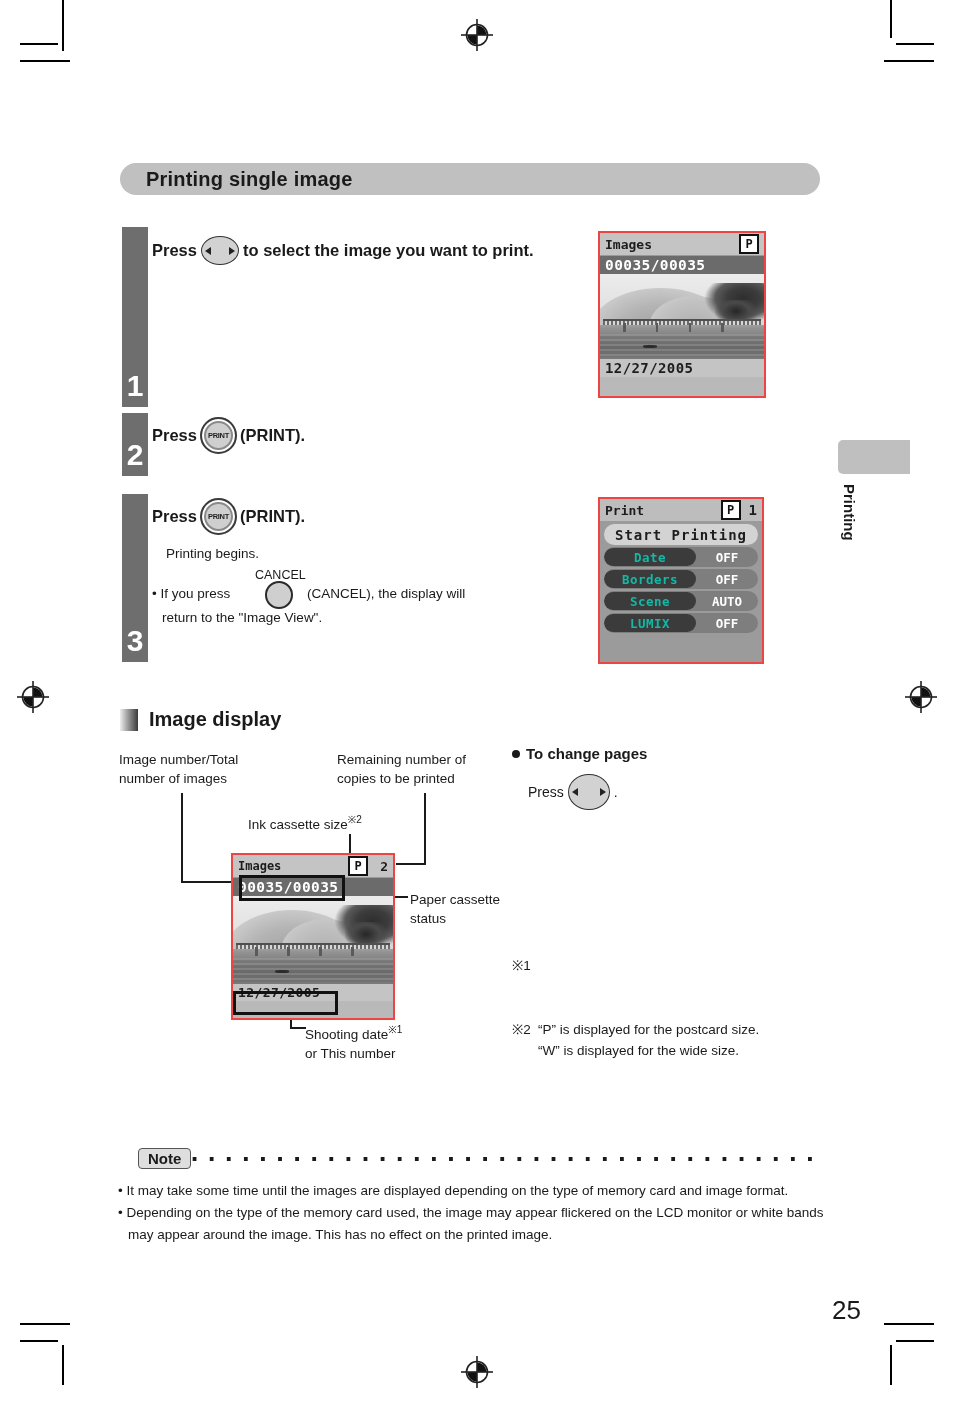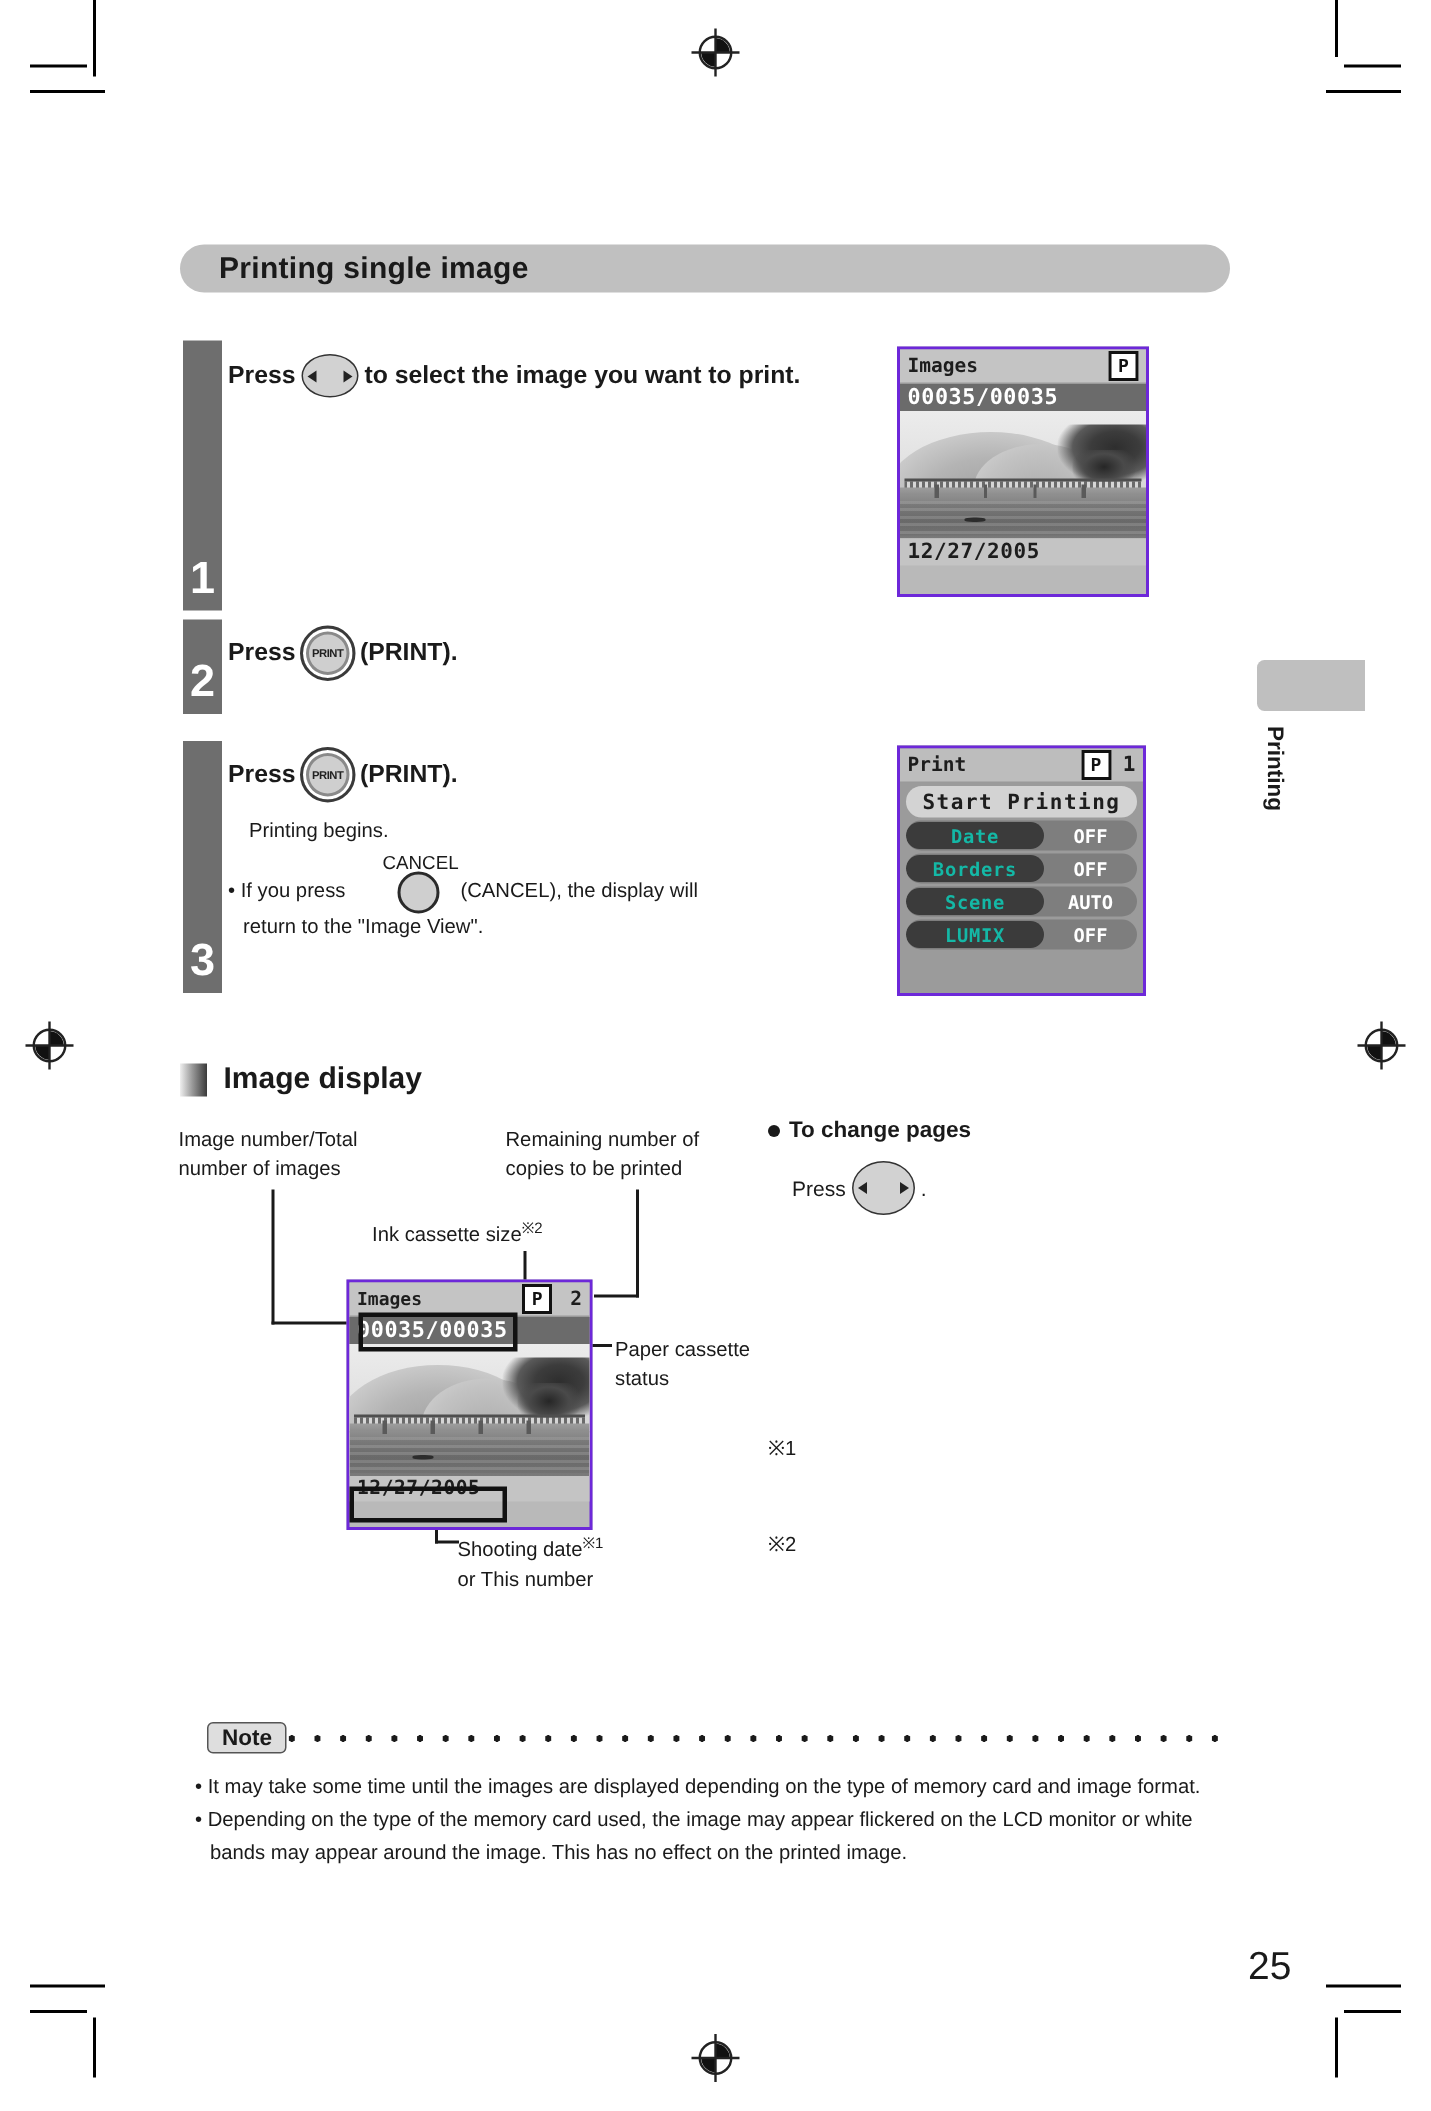--- a/index.html
+++ b/index.html
@@ -40,21 +40,21 @@
     background:#cfcfcf;border:2px solid #3a3a3a;position:relative;
     vertical-align:middle;margin:0 3px;box-shadow:inset 0 0 0 2px #fff,inset 0 0 0 4px #8a8a8a;}
   .printbtn i{position:absolute;inset:0;display:flex;align-items:center;
     justify-content:center;font-style:normal;font-size:7.5px;font-weight:bold;
     color:#222;letter-spacing:-0.3px;}
 
   .cancelbtn{display:inline-block;width:24px;height:24px;border-radius:50%;
     background:#cfcfcf;border:2px solid #2a2a2a;vertical-align:middle;}
 
   
-  .lcd{position:absolute;border:2px solid #6d28d9;background:#b9b9b9;
+  .lcd{position:absolute;border:2px solid #ef4444;background:#b9b9b9;
     font-family:"DejaVu Sans Mono",monospace;}
   .lcd-title{display:flex;align-items:center;justify-content:space-between;
     background:#c4c4c4;color:#1d1d1d;font-size:13px;font-weight:bold;
     padding:1px 5px;border-bottom:1px solid #9a9a9a;}
   .lcd-counter{background:#6b6b6b;color:#fff;font-size:14.5px;font-weight:bold;
     padding:1px 5px;letter-spacing:.4px;}
   .lcd-date{background:#c4c4c4;color:#1d1d1d;font-size:14px;font-weight:bold;
     padding:1px 5px;letter-spacing:.4px;}
   .pbox{display:inline-flex;align-items:center;justify-content:center;
     width:16px;height:16px;border:2px solid #111;background:#fff;color:#111;
@@ -118,21 +118,21 @@
   .sidelabel{position:absolute;font-size:15px;font-weight:bold;color:#1a1a1a;
     transform:rotate(90deg);transform-origin:left top;white-space:nowrap;}
 
   
   .note-badge{position:absolute;border:1.5px solid #555;border-radius:4px;
     background:#dedede;font-size:15px;font-weight:bold;padding:1px 9px;}
   .dots{position:absolute;height:6px;
     background-image:radial-gradient(circle,#1a1a1a 2.1px,transparent 2.3px);
     background-size:17.1px 6px;background-repeat:repeat-x;}
   .note-body{position:absolute;font-size:13.5px;line-height:22px;}
-  .note-body .li{display:block;text-indent:-10px;padding-left:10px;margin-bottom:0;margin-left:12px;}
+  .note-body .li{display:block;text-indent:-10px;padding-left:10px;margin-bottom:0;}
 
   .pageno{position:absolute;font-size:26px;}
 </style>
 </head>
 <body>
 
 <div class="crop" style="left:62px;top:0;width:2px;height:38px;"></div>
 <div class="crop" style="left:20px;top:43px;width:38px;height:2px;"></div>
 <div class="crop" style="left:62px;top:18px;width:2px;height:33px;background:#000;"></div>
 <div class="crop" style="left:20px;top:60px;width:50px;height:2px;"></div>
@@ -385,20 +385,24 @@
 </div>
 
 <div class="fn" style="left:512px;top:955px;width:330px;">
   <div class="row">
     <span class="mk">※1</span>
   </div>
 </div>
 <div class="fn" style="left:512px;top:1019px;width:340px;">
   <div class="row">
     <span class="mk">※2</span>
+    <span>
+      <span>“P” is displayed for the postcard size.</span><br>
+      <span>“W” is displayed for the wide size.</span>
+    </span>
   </div>
 </div>
 
 <div class="note-badge" style="left:138px;top:1148px;">Note</div>
 <div class="dots" style="left:186px;top:1156px;width:636px;"></div>
 <div class="note-body" style="left:118px;top:1180px;width:706px;">
   <span class="li">• It may take some time until the images are displayed depending on the type of memory card and image format.</span>
   <span class="li">• Depending on the type of the memory card used, the image may appear flickered on the LCD monitor or white bands may appear around the image. This has no effect on the printed image.</span>
 </div>
 

